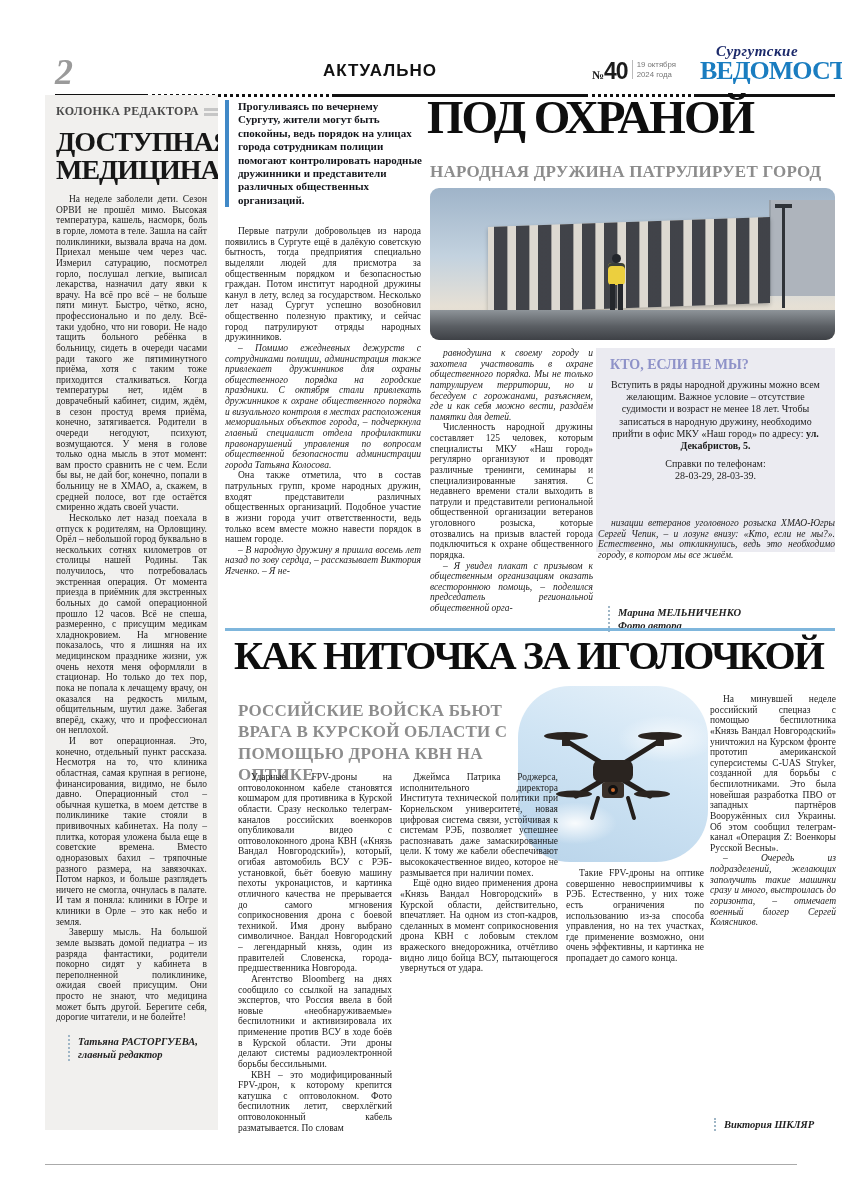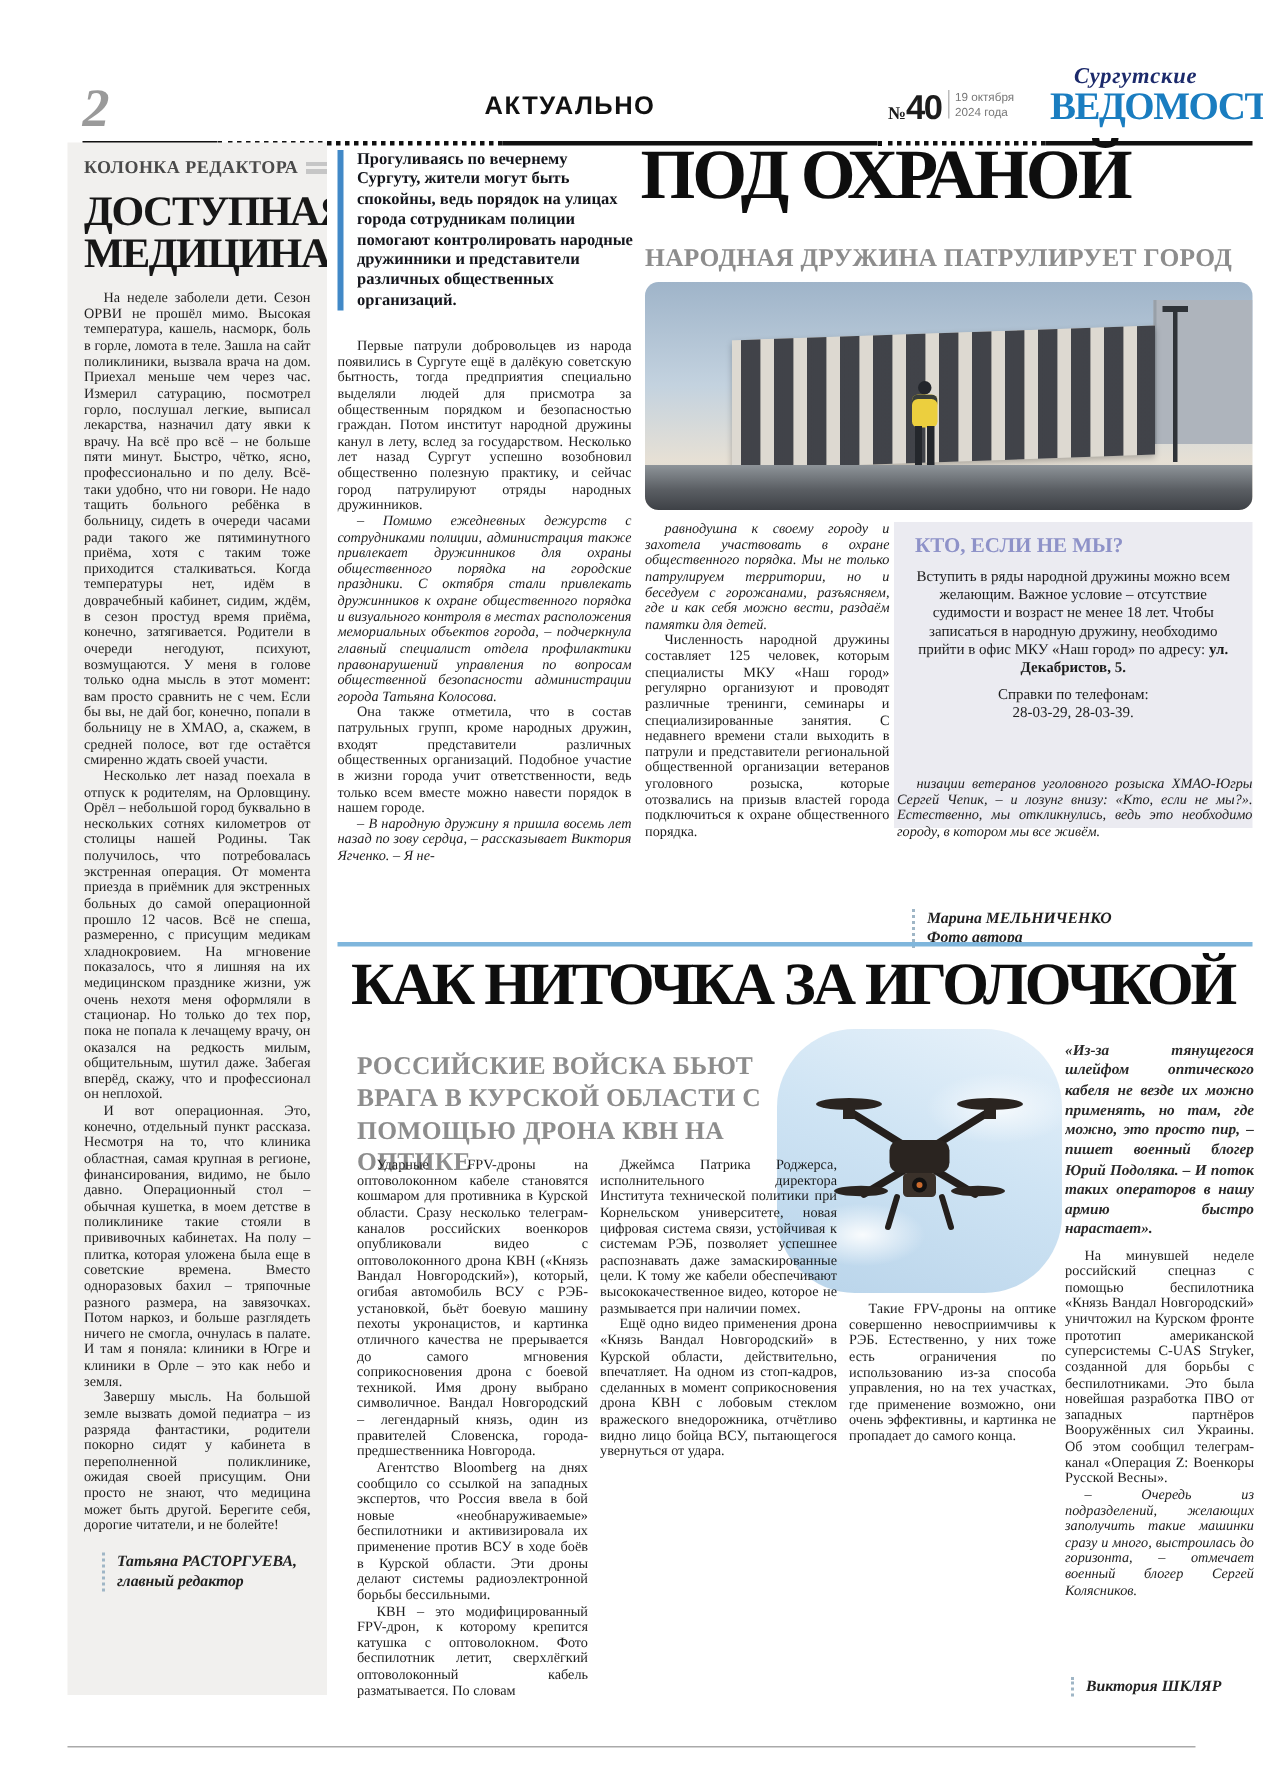--- a/index.html
+++ b/index.html
@@ -151,20 +151,21 @@
 <div class="abs col" style="left:225px;top:226px;width:196px;height:436px;">
   <p class="p">Первые патрули добровольцев из народа появились в Сургуте ещё в далёкую советскую бытность, тогда предприятия специально выделяли людей для присмотра за общественным порядком и безопасностью граждан. Потом институт народной дружины канул в лету, вслед за государством. Несколько лет назад Сургут успешно возобновил общественно полезную практику, и сейчас город патрулируют отряды народных дружинников.</p>
   <p class="p it">– Помимо ежедневных дежурств с сотрудниками полиции, администрация также привлекает дружинников для охраны общественного порядка на городские праздники. С октября стали привлекать дружинников к охране общественного порядка и визуального контроля в местах расположения мемориальных объектов города, – подчеркнула главный специалист отдела профилактики правонарушений управления по вопросам общественной безопасности администрации города Татьяна Колосова.</p>
   <p class="p">Она также отметила, что в состав патрульных групп, кроме народных дружин, входят представители различных общественных организаций. Подобное участие в жизни города учит ответственности, ведь только всем вместе можно навести порядок в нашем городе.</p>
   <p class="p it">– В народную дружину я пришла восемь лет назад по зову сердца, – рассказывает Виктория Ягченко. – Я не-</p>
 </div>
 
 <div class="abs col" style="left:430px;top:348px;width:163px;height:314px;">
   <p class="p it">равнодушна к своему городу и захотела участвовать в охране общественного порядка. Мы не только патрулируем территории, но и беседуем с горожанами, разъясняем, где и как себя можно вести, раздаём памятки для детей.</p>
   <p class="p">Численность народной дружины составляет 125 человек, которым специалисты МКУ «Наш город» регулярно организуют и проводят различные тренинги, семинары и специализированные занятия. С недавнего времени стали выходить в патрули и представители региональной общественной организации ветеранов уголовного розыска, которые отозвались на призыв властей города подключиться к охране общественного порядка.</p>
+  <p class="p it">– Я увидел плакат с призывом к общественным организациям оказать всестороннюю помощь, – поделился председатель региональной общественной орга-</p>
 </div>
 
 <div class="abs infobox">
   <div class="bt">КТО, ЕСЛИ НЕ МЫ?</div>
   <p class="bp">
     <span>Вступить в ряды народной дружины можно всем желающим. Важное условие – отсутствие судимости и возраст не менее 18 лет. Чтобы записаться в народную дружину, необходимо прийти в офис МКУ «Наш город» по адресу:</span>
     <span class="addr">ул. Декабристов, 5.</span>
   </p>
   <p class="bp" style="margin-top:6px;">
     <span>Справки по телефонам:</span><br>
@@ -218,21 +219,20 @@
 <div class="abs col" style="left:400px;top:772px;width:158px;height:392px;">
   <p class="p">Джеймса Патрика Роджерса, исполнительного директора Института технической политики при Корнельском университете, новая цифровая система связи, устойчивая к системам РЭБ, позволяет успешнее распознавать даже замаскированные цели. К тому же кабели обеспечивают высококачественное видео, которое не размывается при наличии помех.</p>
   <p class="p">Ещё одно видео применения дрона «Князь Вандал Новгородский» в Курской области, действительно, впечатляет. На одном из стоп-кадров, сделанных в момент соприкосновения дрона КВН с лобовым стеклом вражеского внедорожника, отчётливо видно лицо бойца ВСУ, пытающегося увернуться от удара.</p>
 </div>
 
 <div class="abs col" style="left:566px;top:868px;width:138px;height:292px;">
   <p class="p">Такие FPV-дроны на оптике совершенно невосприимчивы к РЭБ. Естественно, у них тоже есть ограничения по использованию из-за способа управления, но на тех участках, где применение возможно, они очень эффективны, и картинка не пропадает до самого конца.</p>
 </div>
 
 <div class="abs col" style="left:710px;top:694px;width:126px;height:416px;">
-  <p class="quote" style="margin:0 0 6px 0;">«Из-за тянущегося шлейфом оптического кабеля не везде их можно применять, но там, где можно, это просто пир, – пишет военный блогер Юрий Подоляка. – И поток таких операторов в нашу армию быстро нарастает».</p>
   <p class="p">На минувшей неделе российский спецназ с помощью беспилотника «Князь Вандал Новгородский» уничтожил на Курском фронте прототип американской суперсистемы C-UAS Stryker, созданной для борьбы с беспилотниками. Это была новейшая разработка ПВО от западных партнёров Вооружённых сил Украины. Об этом сообщил телеграм-канал «Операция Z: Военкоры Русской Весны».</p>
   <p class="p it">– Очередь из подразделений, желающих заполучить такие машинки сразу и много, выстроилась до горизонта, – отмечает военный блогер Сергей Колясников.</p>
 </div>
 
 <div class="abs sig" style="left:714px;top:1118px;margin:0;">
   <span>Виктория ШКЛЯР</span>
 </div>
 
 <div class="abs footrule" style="left:45px;top:1164px;width:752px;"></div>
 

